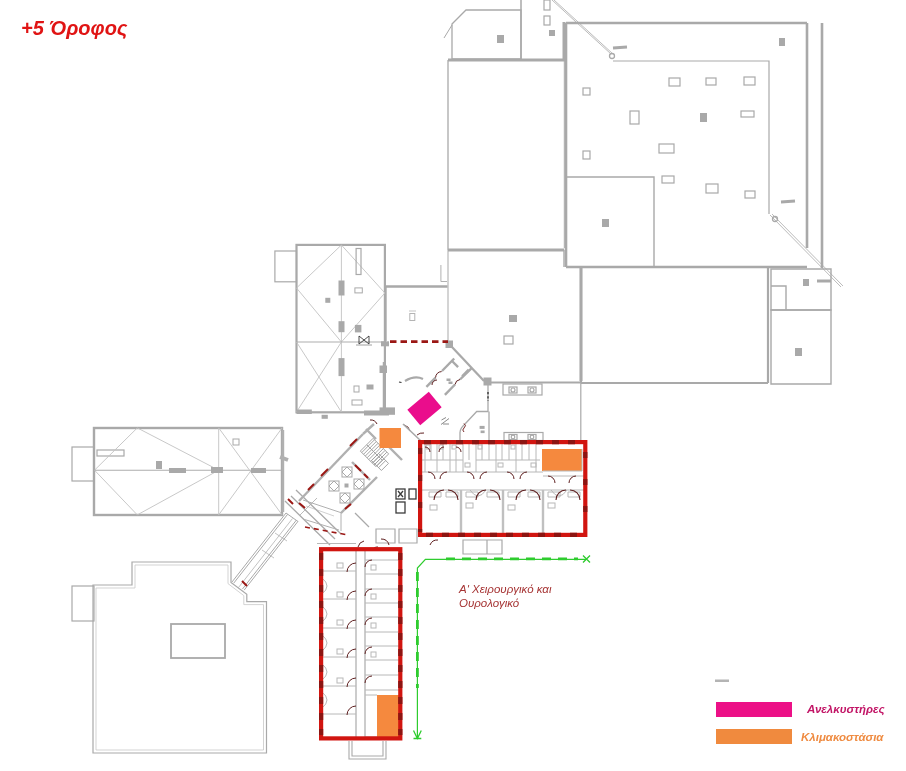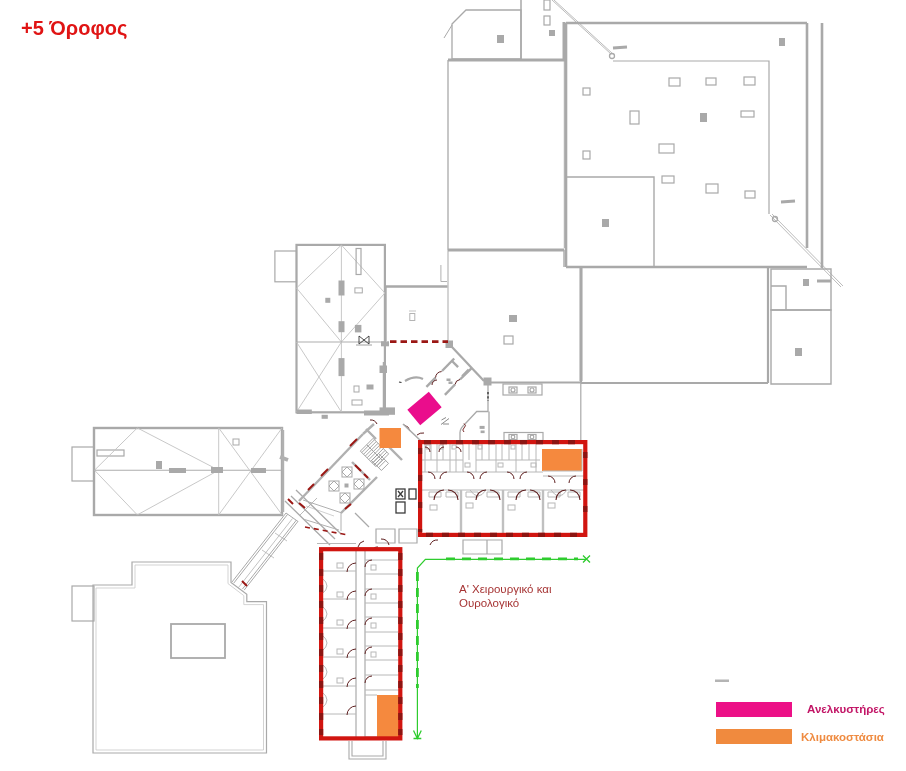--- a/index.html
+++ b/index.html
@@ -1,16 +1,16 @@
 <!DOCTYPE html>
 <html><head>
 <meta charset="utf-8">
 <style>
 html,body{margin:0;padding:0;background:#ffffff;}
-#plan{position:relative;width:906px;height:771px;font-family:"Liberation Sans", sans-serif;}
+#plan{position:relative;width:906px;height:771px;font-family:"Liberation Sans", sans-serif;font-style:italic;}
 svg{position:absolute;left:0;top:0;}
 </style>
 </head>
 <body>
 <div id="plan">
 <svg width="906" height="771" viewBox="0 0 906 771">
 
 <rect x="0" y="0" width="906" height="771" fill="#ffffff"></rect>
 
 <text x="21" y="34.5" font-size="20" font-weight="bold" fill="#e01414" font-family="Liberation Sans, sans-serif">+5 Όροφος</text>

